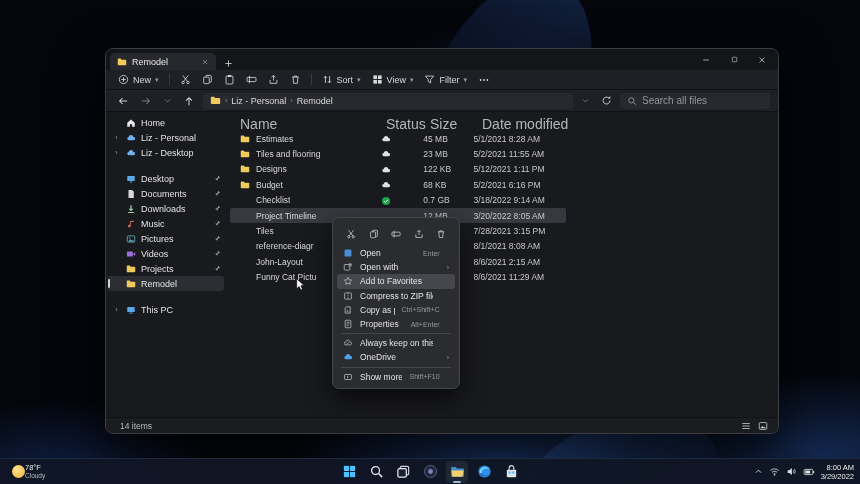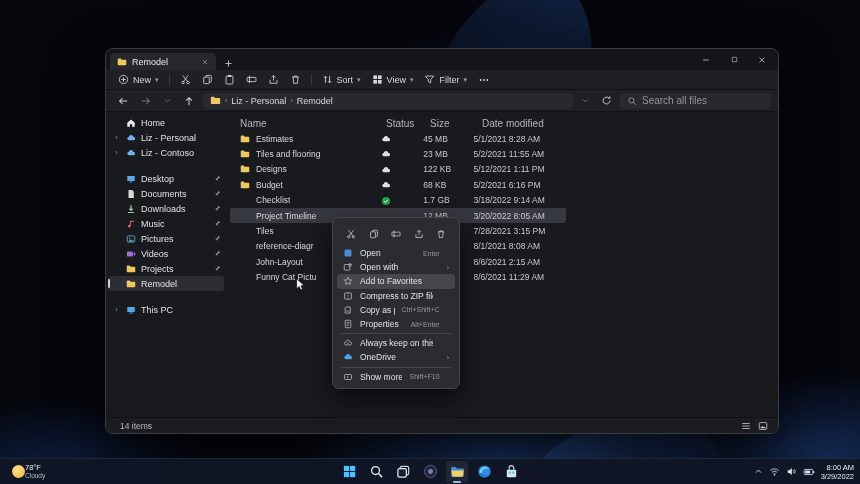--- a/index.html
+++ b/index.html
@@ -63,21 +63,21 @@
   .side-item .chev { width:9px; flex:none; color:#97989d; font-size:7px; text-align:center; }
   .side-item .lbl { flex:1; white-space:nowrap; overflow:hidden; }
   .side-item .pin { color:#9b9ca1; }
   .side-item.selected { background:#2c2e34; }
   .side-item.selected::before { content:""; position:absolute; left:0; top:3px; bottom:3px; width:2px;
     border-radius:2px; background:#cfd2d8; }
   .side-item.gap-after { margin-bottom:11px; }
 
   
   .filearea { flex:1; padding:4px 0 0 4px; position:relative; }
-  .cols { display:flex; height:15px; align-items:center; font-size:10px; color:#b4b5ba; }
+  .cols { display:flex; height:15px; align-items:center; font-size:14px; color:#b4b5ba; }
   .c-name { width:156px; padding-left:10px; }
   .c-status { width:44px; }
   .c-size { width:52px; }
   .c-date { width:96px; }
   .file-row { display:flex; height:15.4px; align-items:center; font-size:8.5px; color:#d9d9d9;
     width:336px; border-radius:2px; }
   .file-row.selected { background:#36393f; }
   .file-row .f-name { width:156px; padding-left:10px; display:flex; align-items:center; gap:6px; min-width:0; }
   .file-row .f-name .nm { white-space:nowrap; overflow:hidden; text-overflow:ellipsis; }
   .file-row .f-status { width:44px; color:#dde1e6; }
@@ -525,21 +525,21 @@
           <svg class="ic pin" width="7" height="7" style="visibility: hidden;">
             <use href="#i-pin"></use>
           </svg>
         </div>
 
         <div class="side-item gap-after">
           <span class="chev">›</span>
           <svg class="ic" width="10" height="10" style="color: rgb(111, 176, 238);">
             <use href="#i-cloud"></use>
           </svg>
-          <span class="lbl">Liz - Contoso</span>
+          <span class="lbl">Liz - Desktop</span>
           <svg class="ic pin" width="7" height="7" style="visibility: hidden;">
             <use href="#i-pin"></use>
           </svg>
         </div>
 
         <div class="side-item">
           <span class="chev" style="visibility: hidden;">›</span>
           <svg class="ic" width="10" height="10" style="color: rgb(90, 167, 232);">
             <use href="#i-monitor"></use>
           </svg>
@@ -716,21 +716,21 @@
               <svg class="ic" width="10" height="10" style="color: rgb(74, 120, 212);">
                 <use href="#i-word"></use>
               </svg>
               <span class="nm">Checklist</span>
             </div>
             <div class="f-status">
               <svg class="ic" width="10" height="10">
                 <use href="#i-check"></use>
               </svg>
             </div>
-            <div class="f-size">1.7 GB</div>
+            <div class="f-size">0.7 GB</div>
             <div class="f-date">3/18/2022 9:14 AM</div>
           </div>
 
           <div class="file-row selected">
             <div class="f-name">
               <svg class="ic" width="10" height="10" style="color: rgb(196, 69, 44);">
                 <use href="#i-ppt"></use>
               </svg>
               <span class="nm">Project Timeline</span>
             </div>

